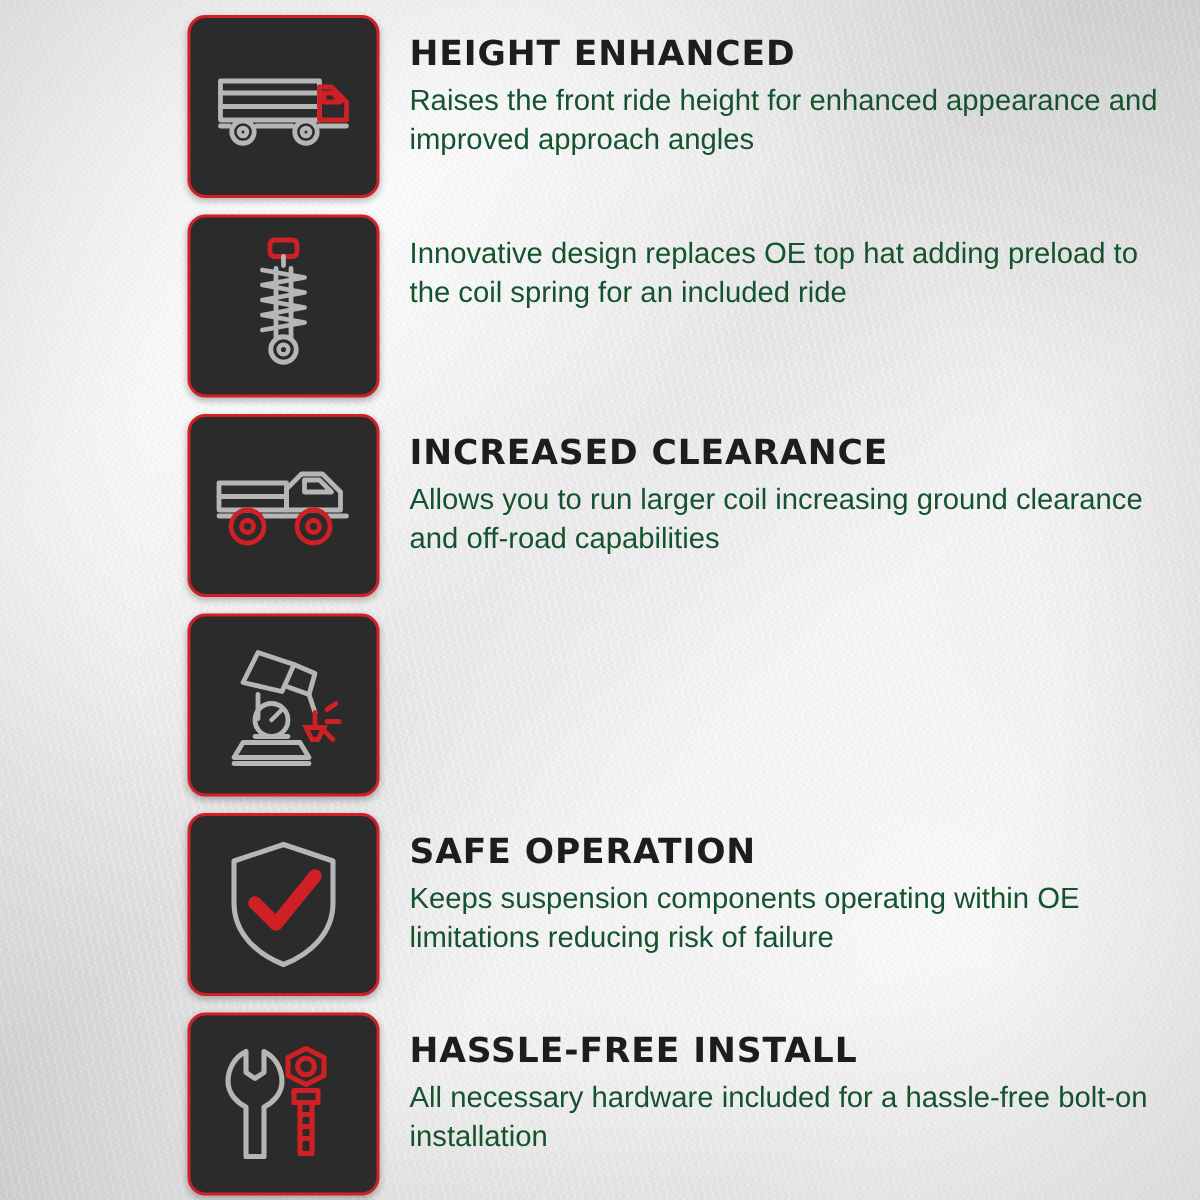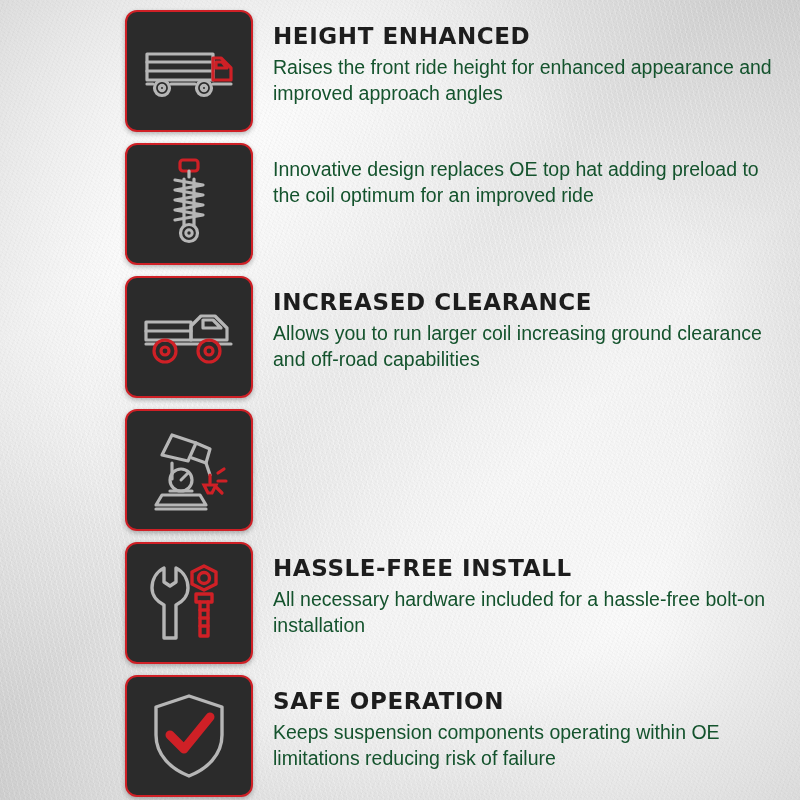--- a/index.html
+++ b/index.html
@@ -135,21 +135,21 @@
             <rect x="21" y="20" width="12" height="48" fill="none" stroke="none"></rect>
             <path d="M22 22 L22 68 M32 22 L32 68"></path>
           </g>
           <circle cx="27" cy="76" r="8.5" fill="none" stroke="#b6b6b6" stroke-width="3.2"></circle>
           <circle cx="27" cy="76" r="3.2" fill="none" stroke="#b6b6b6" stroke-width="3"></circle>
           <path d="M27 68 L27 68.5" stroke="#b6b6b6" stroke-width="3.2"></path>
         </svg>
       </span>
     </div>
     <div class="feature-text">
-      <div class="feature-desc">Innovative design replaces OE top hat adding preload to the coil optimum for an improved ride</div>
+      <div class="feature-desc">Innovative design replaces OE top hat adding preload to the coil spring for an included ride</div>
     </div>
   </div>
 
   <div class="feature-row">
     <div class="icon-tile">
       <span>
         <svg width="96" height="62" viewBox="0 0 96 62">
           <g fill="none" stroke="#b6b6b6" stroke-width="3.2" stroke-linejoin="round" stroke-linecap="round">
             <path d="M5 16 L5 34 L50 34 L50 16 Z"></path>
             <path d="M5 25 L50 25"></path>
@@ -193,50 +193,50 @@
             <path d="M70 48 L76 44 M70 56 L78 56 M68 62 L74 68"></path>
           </g>
         </svg>
       </span>
     </div>
   </div>
 
   <div class="feature-row">
     <div class="icon-tile">
       <span>
+        <svg width="78" height="90" viewBox="0 0 78 90">
+          <path d="M39 5 L72 16 L72 44 C72 64 57 78 39 85 C21 78 6 64 6 44 L6 16 Z" fill="none" stroke="#b6b6b6" stroke-width="3.4" stroke-linejoin="round"></path>
+          <path d="M20 44 L34 58 L60 26" fill="none" stroke="#cf2026" stroke-width="9" stroke-linecap="round" stroke-linejoin="round"></path>
+        </svg>
+      </span>
+    </div>
+    <div class="feature-text">
+      <div class="feature-title">SAFE OPERATION</div>
+      <div class="feature-desc">Keeps suspension components operating within OE limitations reducing risk of failure</div>
+    </div>
+  </div>
+
+  <div class="feature-row">
+    <div class="icon-tile">
+      <span>
         <svg width="86" height="86" viewBox="0 0 86 86">
           <g fill="none" stroke="#b6b6b6" stroke-width="3.4" stroke-linejoin="round" stroke-linecap="round">
             <path d="M18 8 L18 22 L24 26 L30 22 L30 8 C38 12 42 20 42 28 C42 36 36 42 30 45 L30 78 L18 78 L18 45 C12 42 6 36 6 28 C6 20 10 12 18 8 Z"></path>
           </g>
           <g fill="none" stroke="#cf2026" stroke-width="3.4" stroke-linejoin="round" stroke-linecap="round">
             <path d="M58 6 L70 12 L70 24 L58 30 L46 24 L46 12 Z"></path>
             <circle cx="58" cy="18" r="5.5"></circle>
             <path d="M50 34 L66 34 L66 42 L50 42 Z"></path>
             <path d="M54 42 L54 76 L62 76 L62 42"></path>
             <path d="M54 50 L62 50 M54 58 L62 58 M54 66 L62 66"></path>
           </g>
         </svg>
       </span>
     </div>
     <div class="feature-text">
       <div class="feature-title">HASSLE-FREE INSTALL</div>
       <div class="feature-desc">All necessary hardware included for a hassle-free bolt-on installation</div>
     </div>
   </div>
 
-  <div class="feature-row">
-    <div class="icon-tile">
-      <span>
-        <svg width="78" height="90" viewBox="0 0 78 90">
-          <path d="M39 5 L72 16 L72 44 C72 64 57 78 39 85 C21 78 6 64 6 44 L6 16 Z" fill="none" stroke="#b6b6b6" stroke-width="3.4" stroke-linejoin="round"></path>
-          <path d="M20 44 L34 58 L60 26" fill="none" stroke="#cf2026" stroke-width="9" stroke-linecap="round" stroke-linejoin="round"></path>
-        </svg>
-      </span>
-    </div>
-    <div class="feature-text">
-      <div class="feature-title">SAFE OPERATION</div>
-      <div class="feature-desc">Keeps suspension components operating within OE limitations reducing risk of failure</div>
-    </div>
-  </div>
-
 </div>
 
 <div class="vignette"></div>
 
 </body></html>

